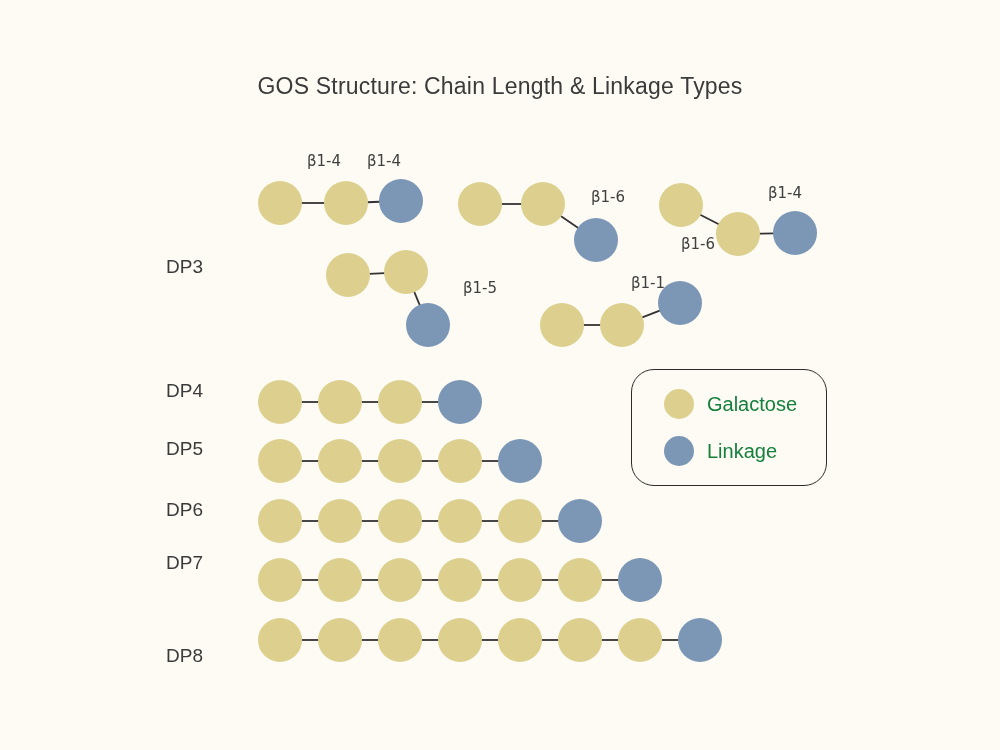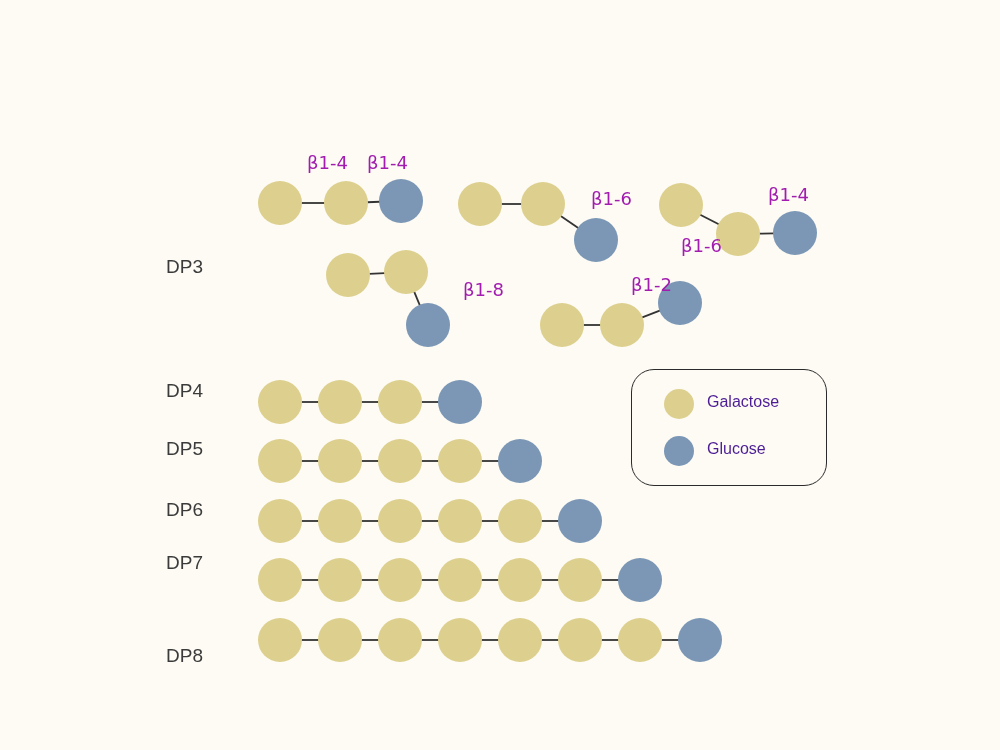--- a/index.html
+++ b/index.html
@@ -36,22 +36,22 @@
     text-align: left;
     white-space: nowrap;
   }
   .node {
     position: absolute;
     border-radius: 50%;
     box-sizing: border-box;
   }
   .link-label {
     position: absolute;
-    font-size: 18px;
-    color: #a21caf;
+    font-size: 15px;
+    color: #404040;
     white-space: nowrap;
     font-family: "DejaVu Sans", sans-serif;
     text-align: center;
   }
   svg.edges {
     position: absolute;
     left: 0;
     top: 0;
     width: 1000px;
     height: 750px;
@@ -63,30 +63,31 @@
     border-radius: 23px;
     background: #fdfbf4;
     box-sizing: border-box;
   }
   .legend-swatch {
     position: absolute;
     border-radius: 50%;
   }
   .legend-text {
     position: absolute;
-    font-size: 16px;
-    color: #4c1d95;
+    font-size: 20px;
+    color: #15803d;
     white-space: nowrap;
   }
 </style>
 </head>
 <body>
 
 <div id="stage">
 
+  <div class="title">GOS Structure: Chain Length &amp; Linkage Types</div>
 
   <svg class="edges" id="edge-layer">
       <line x1="301" y1="203" x2="325" y2="203" stroke="#333333" stroke-width="1.8"></line>
       <line x1="366.98612945687506" y1="202.23686801975" x2="380.01387054312494" y2="201.76313198025" stroke="#333333" stroke-width="1.8"></line>
       <line x1="501" y1="204" x2="522" y2="204" stroke="#333333" stroke-width="1.8"></line>
       <line x1="560.3715505167754" y1="215.79954374724372" x2="578.6284494832246" y2="228.20045625275628" stroke="#333333" stroke-width="1.8"></line>
       <line x1="699.7168386459828" y1="214.5226021181316" x2="719.2831613540172" y2="224.4773978818684" stroke="#333333" stroke-width="1.8"></line>
       <line x1="758.9967689822103" y1="233.63163563189104" x2="774.0032310177897" y2="233.36836436810896" stroke="#333333" stroke-width="1.8"></line>
       <line x1="368.9719646837843" y1="273.91524320601116" x2="385.0280353162157" y2="273.08475679398884" stroke="#333333" stroke-width="1.8"></line>
       <line x1="414.05093110447183" y1="291.39542493350035" x2="419.94906889552817" y2="305.60457506649965" stroke="#333333" stroke-width="1.8"></line>
@@ -166,34 +167,34 @@
       <div class="node" style="left: 618px; top: 618px; width: 44px; height: 44px; background: rgb(221, 208, 142);"></div>
       <div class="node" style="left: 678px; top: 618px; width: 44px; height: 44px; background: rgb(123, 151, 181);"></div>
     </div>
 
   <div id="label-layer">
       <div class="link-label" style="left: 307px; top: 152px;">β1-4</div>
       <div class="link-label" style="left: 367px; top: 152px;">β1-4</div>
       <div class="link-label" style="left: 591px; top: 188px;">β1-6</div>
       <div class="link-label" style="left: 681px; top: 235px;">β1-6</div>
       <div class="link-label" style="left: 768px; top: 184px;">β1-4</div>
-      <div class="link-label" style="left: 463px; top: 279px;">β1-8</div>
-      <div class="link-label" style="left: 631px; top: 274px;">β1-2</div>
+      <div class="link-label" style="left: 463px; top: 279px;">β1-5</div>
+      <div class="link-label" style="left: 631px; top: 274px;">β1-1</div>
     </div>
 
   <div id="rowlabel-layer">
       <div class="dp-label" style="left: 166px; top: 256px; text-align: right;">DP3</div>
       <div class="dp-label" style="left: 166px; top: 380px;">DP4</div>
       <div class="dp-label" style="left: 166px; top: 438px;">DP5</div>
       <div class="dp-label" style="left: 166px; top: 499px; text-align: center;">DP6</div>
       <div class="dp-label" style="left: 166px; top: 552px;">DP7</div>
       <div class="dp-label" style="left: 166px; top: 645px;">DP8</div>
     </div>
 
   <div class="legend-box" id="legend-box" style="left: 631px; top: 369px; width: 196px; height: 117px; border-color: rgb(43, 43, 43);"></div>
   <div id="legend-layer">
       <div class="legend-swatch" style="left: 664px; top: 389px; width: 30px; height: 30px; background: rgb(221, 208, 142);"></div>
       <div class="legend-text" style="left: 707px; top: 393px;">Galactose</div>
       <div class="legend-swatch" style="left: 664px; top: 436px; width: 30px; height: 30px; background: rgb(123, 151, 181);"></div>
-      <div class="legend-text" style="left: 707px; top: 440px;">Glucose</div>
+      <div class="legend-text" style="left: 707px; top: 440px;">Linkage</div>
     </div>
 
 </div>
 
 </body></html>

